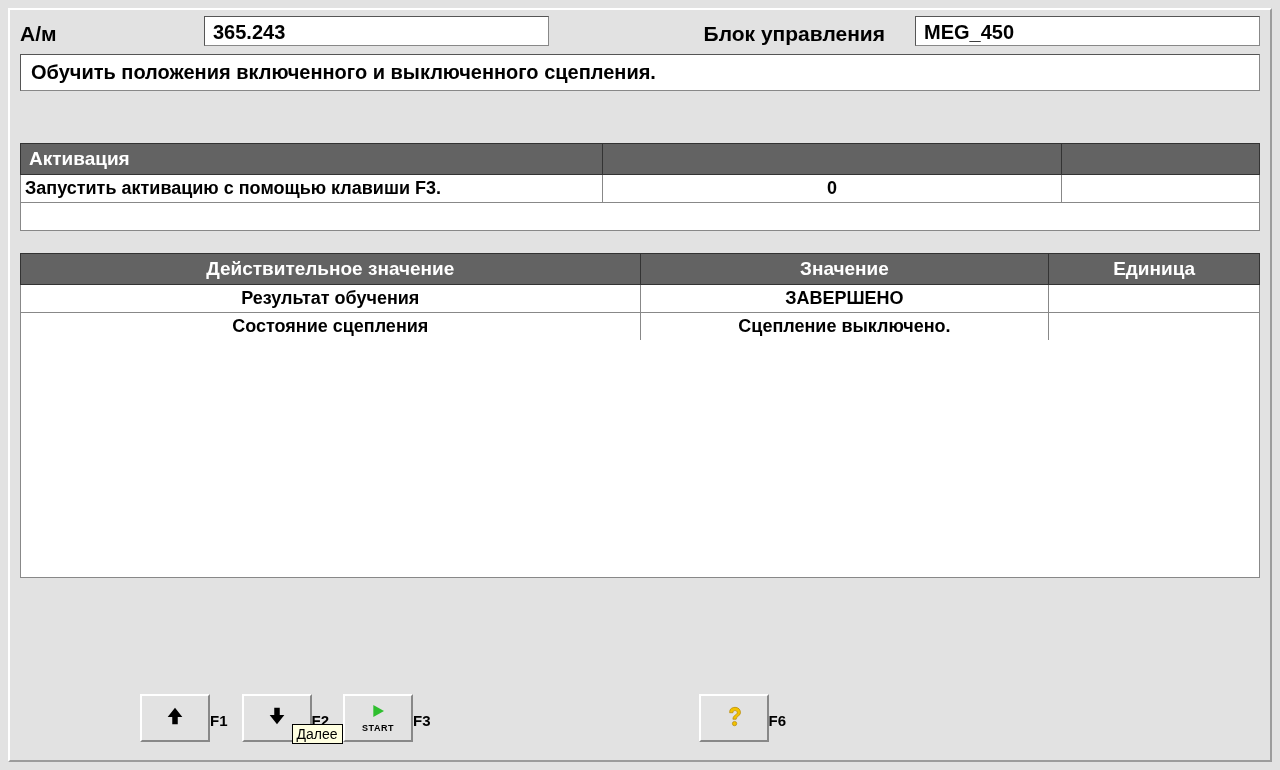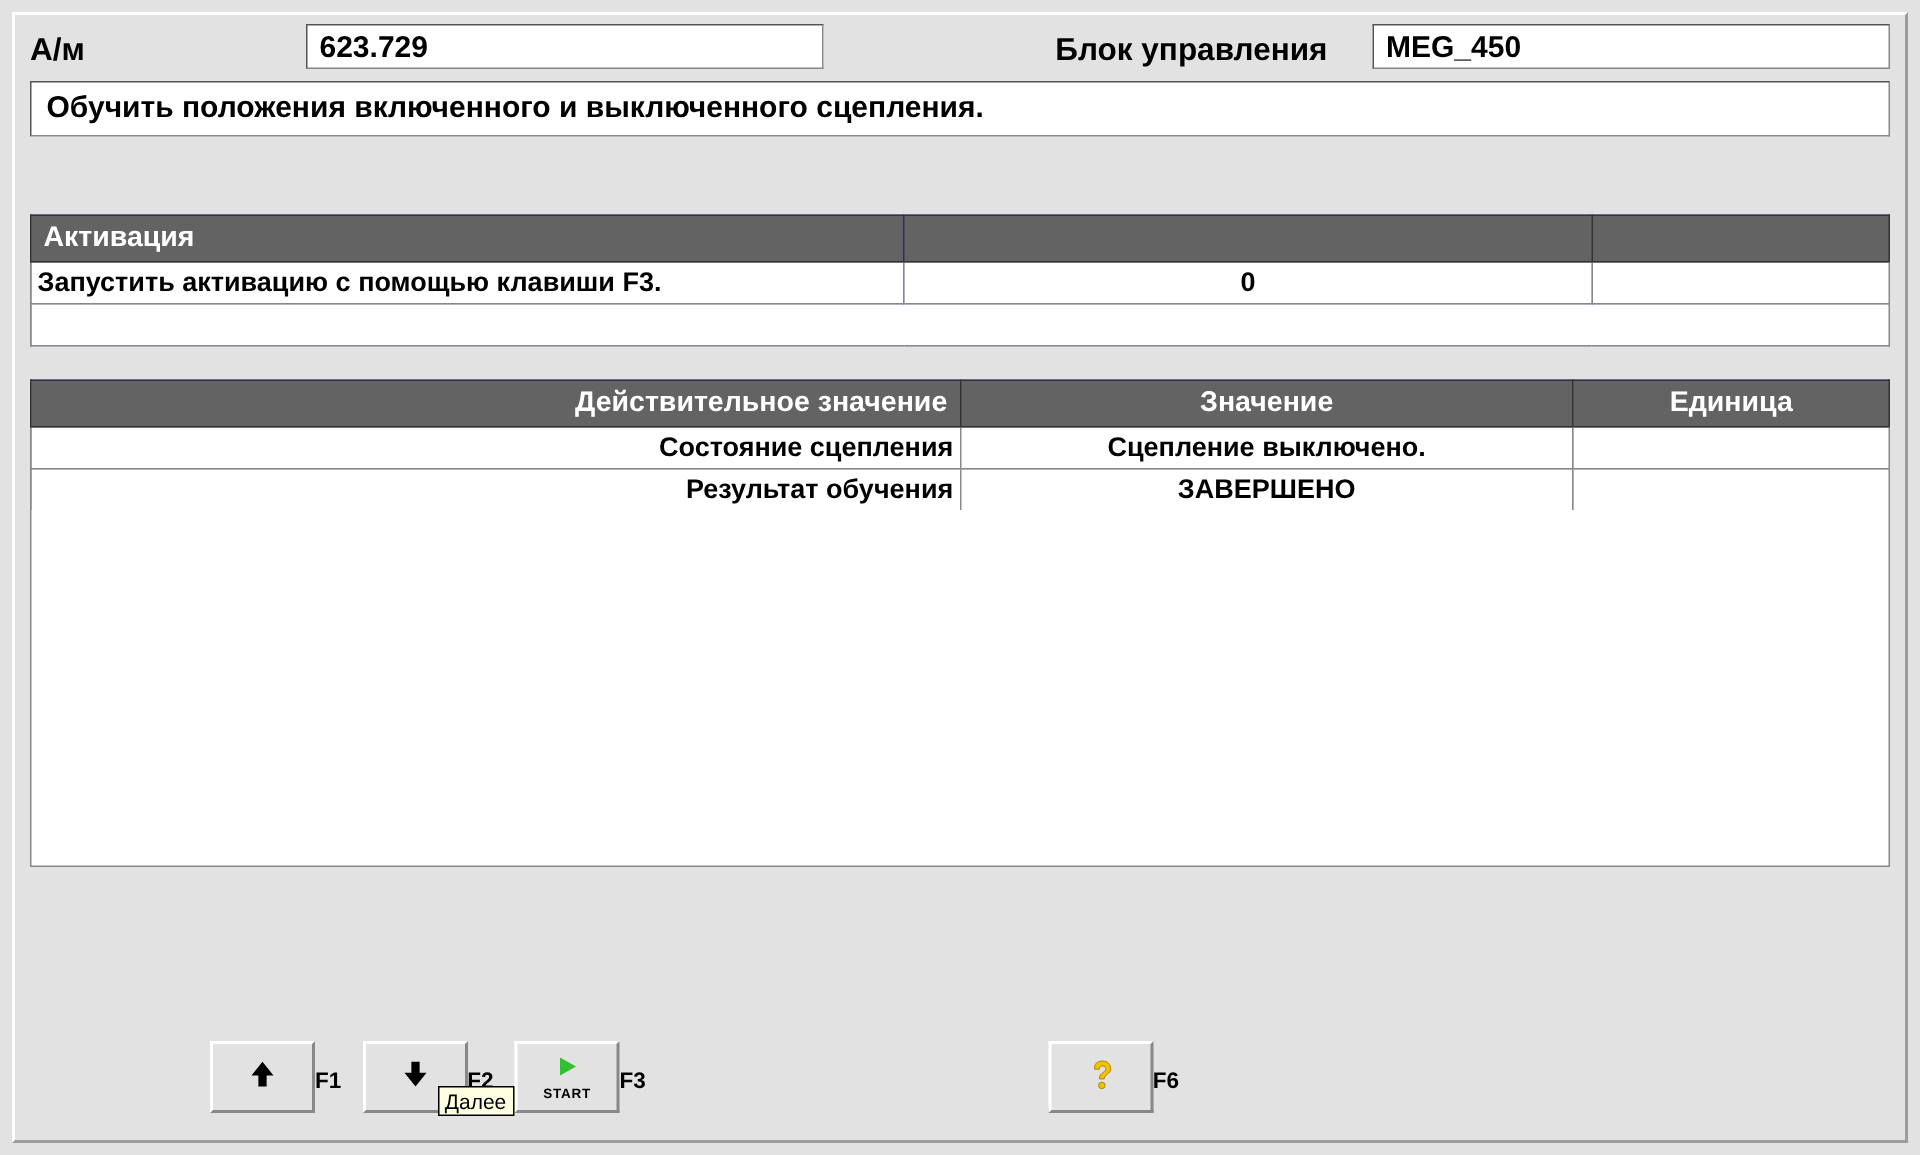--- a/index.html
+++ b/index.html
@@ -83,21 +83,21 @@
       padding: 3px 4px;
       border: 1px solid #888;
       background: #fff;
     }
     .table1 th:nth-child(1), .table1 td:nth-child(1) { width: 47%; text-align: left;}
     .table1 th:nth-child(2), .table1 td:nth-child(2) { width: 37%; text-align:center;}
     .table1 th:nth-child(3), .table1 td:nth-child(3) { width: 16%; text-align:center;}
     .table1-pad td { border:1px solid #888; height:18px; }
     .table1-pad td.nb { border:none; border-left:1px solid #888; border-right:1px solid #888; border-bottom:1px solid #888;}
     
-    .table2 th:nth-child(1), .table2 td:nth-child(1) { width: 50%; text-align:right;}
+    .table2 th:nth-child(1), .table2 td:nth-child(1) { width: 50%; text-align:center;}
     .table2 th:nth-child(2), .table2 td:nth-child(2) { width: 33%; text-align:center;}
     .table2 th:nth-child(3), .table2 td:nth-child(3) { width: 17%; text-align:center;}
     
     .big-white-area {
       background: #fff;
       border: 1px solid #888;
       border-top: none;
       height: 238px;
       margin-top: -1px;
     }
@@ -147,21 +147,21 @@
     .start-text { font-size:9px; font-weight:bold; letter-spacing:0.5px; color:#000; margin-top:2px;}
     .f6-spacer { width: 240px; }
   </style>
 </head>
 <body>
 
 <div class="window">
 
   <div class="header-row">
     <div class="header-label">А/м</div>
-    <div class="header-input vehicle">623.729</div>
+    <div class="header-input vehicle">365.243</div>
     <div class="header-label right">Блок управления</div>
     <div class="header-input ecu">MEG_450</div>
   </div>
 
   <div class="title-bar">Обучить положения включенного и выключенного сцепления.</div>
 
   <div style="height:28px"></div>
 
   <div class="table-container">
     <table class="table1">
@@ -185,27 +185,27 @@
 
   <div class="table-container" style="margin-top:22px;">
     <table class="table2">
       <tbody>
           <tr>
         <th>Действительное значение</th>
         <th class="center">Значение</th>
         <th class="center">Единица</th>
       </tr>
       <tr>
+        <td>Результат обучения</td>
+        <td class="center">ЗАВЕРШЕНО</td>
+        <td class="center"></td>
+      </tr>
+      <tr>
         <td>Состояние сцепления</td>
         <td class="center">Сцепление выключено.</td>
-        <td class="center"></td>
-      </tr>
-      <tr>
-        <td>Результат обучения</td>
-        <td class="center">ЗАВЕРШЕНО</td>
         <td class="center"></td>
       </tr>
     </tbody>
       </table>
     <div class="big-white-area"></div>
   </div>
 
   <div class="fkey-bar">
     <div class="fkey-group">
       <div class="fkey-btn">

